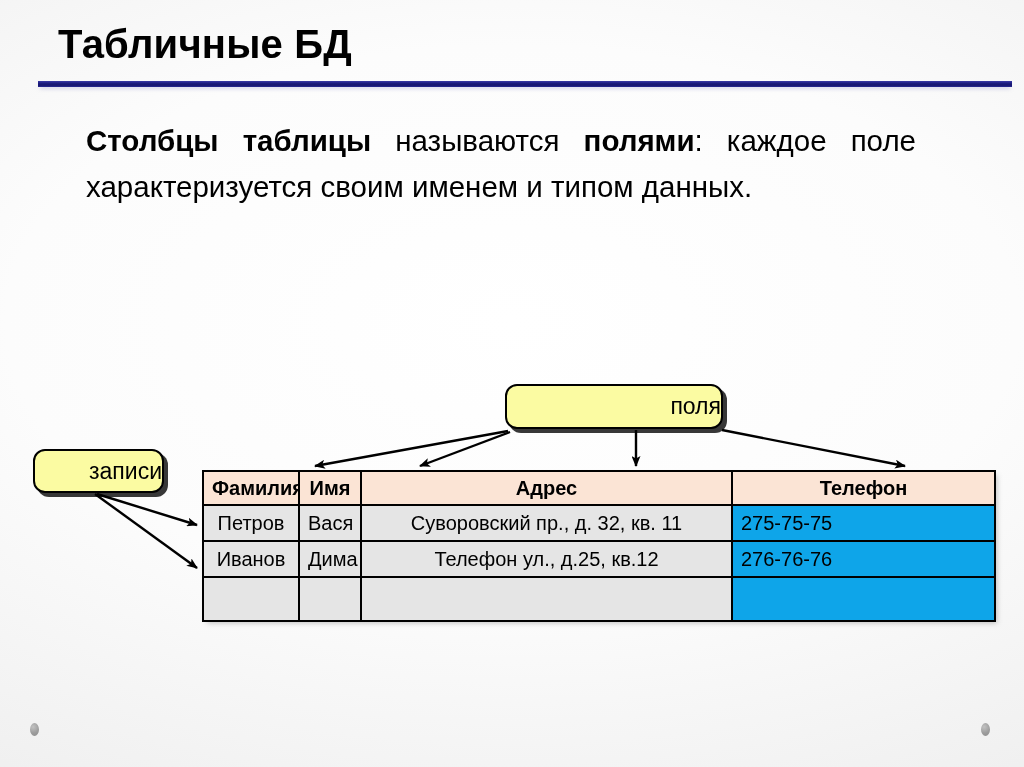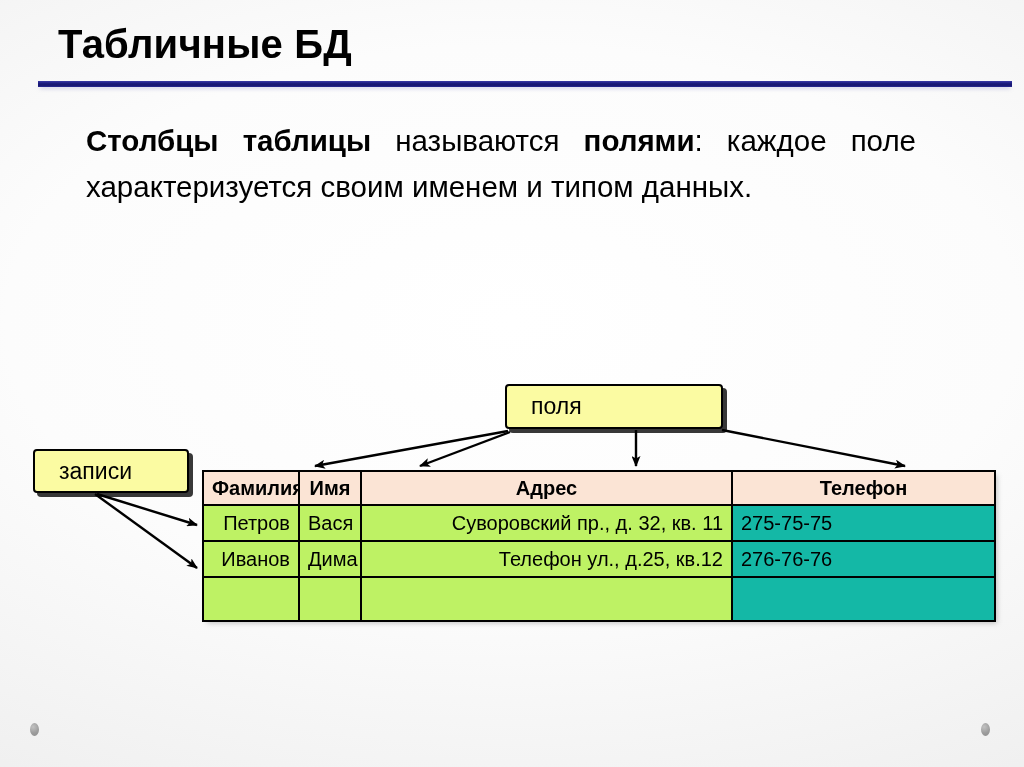--- a/index.html
+++ b/index.html
@@ -59,40 +59,40 @@
     margin: 0 16px 12px 0;
   }
   .para:last-child { margin-bottom: 0; }
   .para b { font-weight: bold; }
 
   
   .callout {
     position: absolute;
     background: #fbfba2;
     border: 2px solid #000000;
-    border-radius: 4px;
+    border-radius: 12px;
     box-shadow: 4px 4px 0 0 rgba(0,0,0,0.78);
     display: flex;
     align-items: center;
-    justify-content: flex-start;
+    justify-content: flex-end;
     font-size: 23px;
     color: #000000;
     box-sizing: border-box;
     padding-left: 24px;
   }
   #callout-polya {
     left: 505px;
     top: 384px;
     width: 218px;
     height: 45px;
   }
   #callout-zapisi {
     left: 33px;
     top: 449px;
-    width: 156px;
+    width: 131px;
     height: 44px;
   }
 
   
   #arrows {
     position: absolute;
     left: 0;
     top: 0;
     width: 1024px;
     height: 767px;
@@ -122,25 +122,25 @@
     white-space: nowrap;
   }
   .data-table thead th {
     background: #fbe4d5;
     font-weight: bold;
     text-align: center;
     height: 34px;
   }
   .data-table tbody td {
     font-weight: normal;
-    text-align: right;
-    background: #bef264;
+    text-align: center;
+    background: #e5e5e5;
   }
   .data-table tbody td.col-phone {
-    background: #14b8a6;
+    background: #0ea5e9;
     text-align: left;
   }
   .data-table tbody tr.empty-row td { height: 44px; }
 
   col.c-last  { width: 96px; }
   col.c-first { width: 62px; }
   col.c-addr  { width: 263px; }
   col.c-phone { width: 371px; }
 
   

